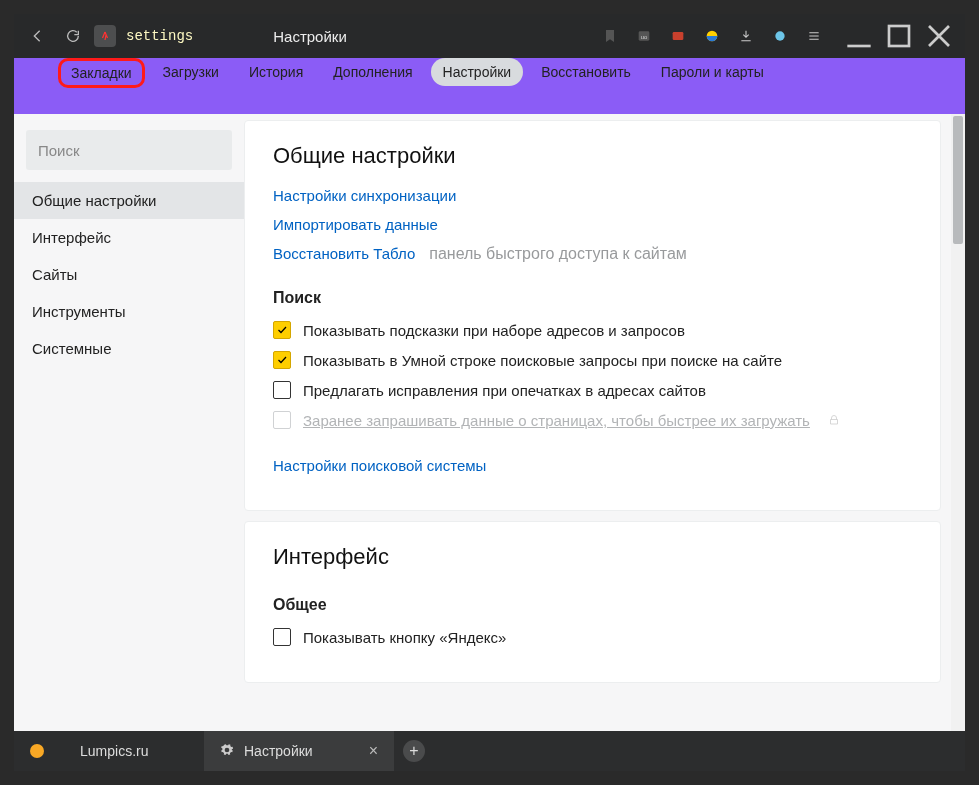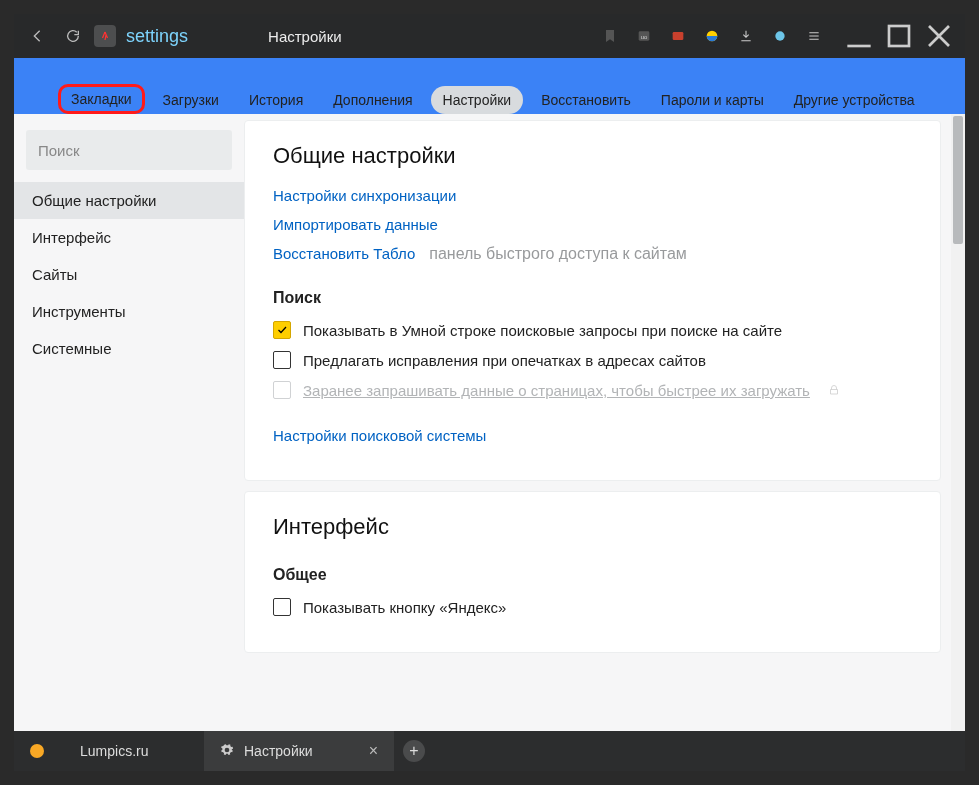--- a/index.html
+++ b/index.html
@@ -25,31 +25,31 @@
   display: flex;
   align-items: center;
   color: #c9c9c9;
   padding: 0 6px;
 }
 .tb-left { display:flex; align-items:center; gap:2px; }
 .tb-btn { width:34px; height:34px; display:flex; align-items:center; justify-content:center; color:#ccc; }
 .tb-btn svg { width:16px; height:16px; stroke:#bbb; fill:none; stroke-width:2; }
 .addr-ico { width:22px; height:22px; border-radius:4px; background:#4d4e4f; display:flex; align-items:center; justify-content:center; margin-left:2px; margin-right:8px; }
 .addr-ico svg { width:12px; height:12px; stroke:#f33; fill:none; stroke-width:2.5; }
-.addr-text { font-size:18px; color:#7dd3fc; }
+.addr-text { font-size:14px; color:#fef9c3;font-family:Liberation Mono, monospace; }
 .tab-title { margin-left:78px; font-size:15px; color:#ececec; }
 .tb-spacer { flex:1; }
 .tb-right { display:flex; align-items:center; }
 .tb-ico { width:34px; height:34px; display:flex; align-items:center; justify-content:center; }
 .tb-ico svg { width:16px; height:16px; }
 .win-btns { display:flex; margin-left:8px; }
 .win-btn { width:40px; height:34px; display:flex; align-items:center; justify-content:center; color:#ddd; }
 .win-btn svg, .tb-ico svg.plain { stroke:#ccc; fill:none; stroke-width:1.6; }
 
-.topnav-row { background:#3b82f6; height:56px; display:flex; align-items:flex-end; padding-left:44px; gap:6px; position:relative; }
+.topnav-row { background:#8b5cf6; height:56px; display:flex; align-items:flex-start; padding-left:44px; gap:6px; position:relative; }
 .nav-item { font-size:14px; color:#222; padding:6px 12px; border-radius:14px; white-space:nowrap; }
 .nav-item.active { background:#d8dbde; }
 .highlight { border:3px solid #ff1a1a; border-radius:10px; padding:4px 10px; }
 
 .body-row { flex:1; display:flex; background:#f6f6f7; overflow:hidden; }
 .sidebar { width:230px; padding:6px 0 0 0; }
 .search-box { margin:10px 12px 12px 12px; height:40px; background:#e9ebec; border-radius:3px; display:flex; align-items:center; padding:0 12px; color:#888; font-size:15px; }
 .side-item { padding:10px 18px; font-size:15px; color:#222; }
 .side-item.active { background:#e3e5e7; }
 
@@ -168,21 +168,20 @@
   </div>
 
   <div class="topnav-row" id="topnav">
       <div class="nav-item highlight">Закладки</div>
       <div class="nav-item">Загрузки</div>
       <div class="nav-item">История</div>
       <div class="nav-item">Дополнения</div>
       <div class="nav-item active">Настройки</div>
       <div class="nav-item">Восстановить</div>
       <div class="nav-item">Пароли и карты</div>
-      <div class="nav-item">Другие устройства</div>
     </div>
 
   <div class="body-row">
     <div class="sidebar">
       <div class="search-box">Поиск</div>
       <div id="side-items">
           <div class="side-item active">Общие настройки</div>
           <div class="side-item">Интерфейс</div>
           <div class="side-item">Сайты</div>
           <div class="side-item">Инструменты</div>
@@ -208,20 +207,28 @@
           </div>
 
           <div class="section-h">Поиск</div>
           <div id="chk-list">
               <div class="chk-row">
                 <div class="chk checked">
                   <svg viewBox="0 0 24 24">
                     <path d="M5 12l5 5L20 6"></path>
                   </svg>
                 </div>
+                <span class="chk-label">Показывать подсказки при наборе адресов и запросов</span>
+              </div>
+              <div class="chk-row">
+                <div class="chk checked">
+                  <svg viewBox="0 0 24 24">
+                    <path d="M5 12l5 5L20 6"></path>
+                  </svg>
+                </div>
                 <span class="chk-label">Показывать в Умной строке поисковые запросы при поиске на сайте</span>
               </div>
               <div class="chk-row">
                 <div class="chk"></div>
                 <span class="chk-label">Предлагать исправления при опечатках в адресах сайтов</span>
               </div>
               <div class="chk-row">
                 <div class="chk disabled"></div>
                 <span class="chk-label disabled">Заранее запрашивать данные о страницах, чтобы быстрее их загружать</span>
                 <svg viewBox="0 0 24 24" class="lock-ic">

